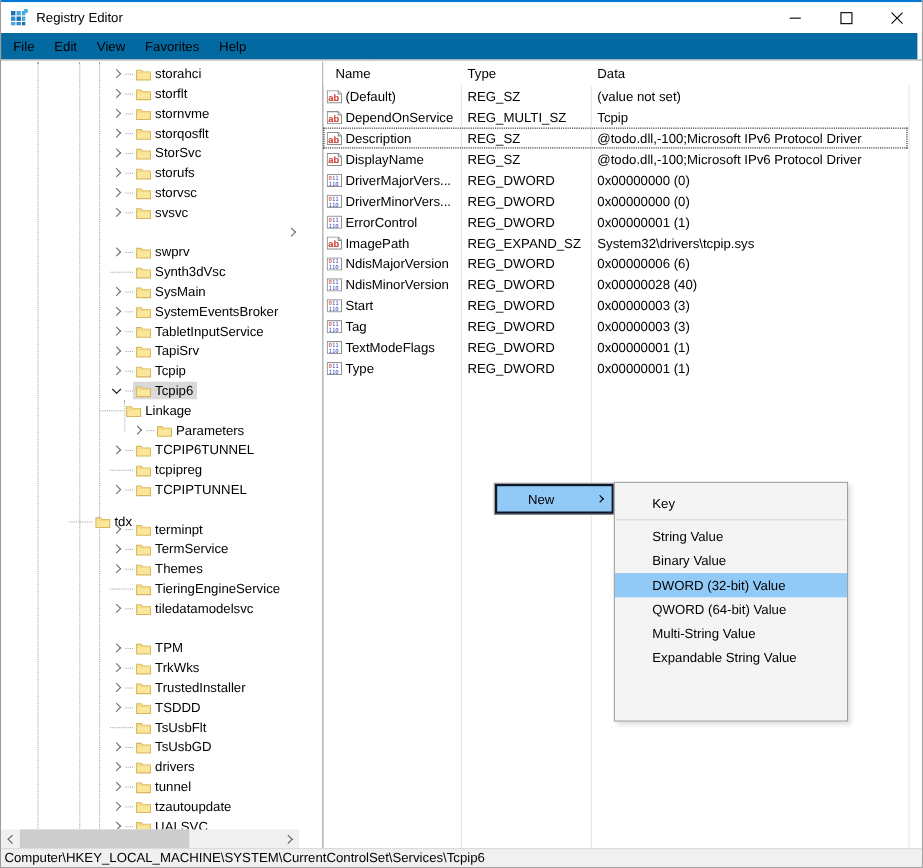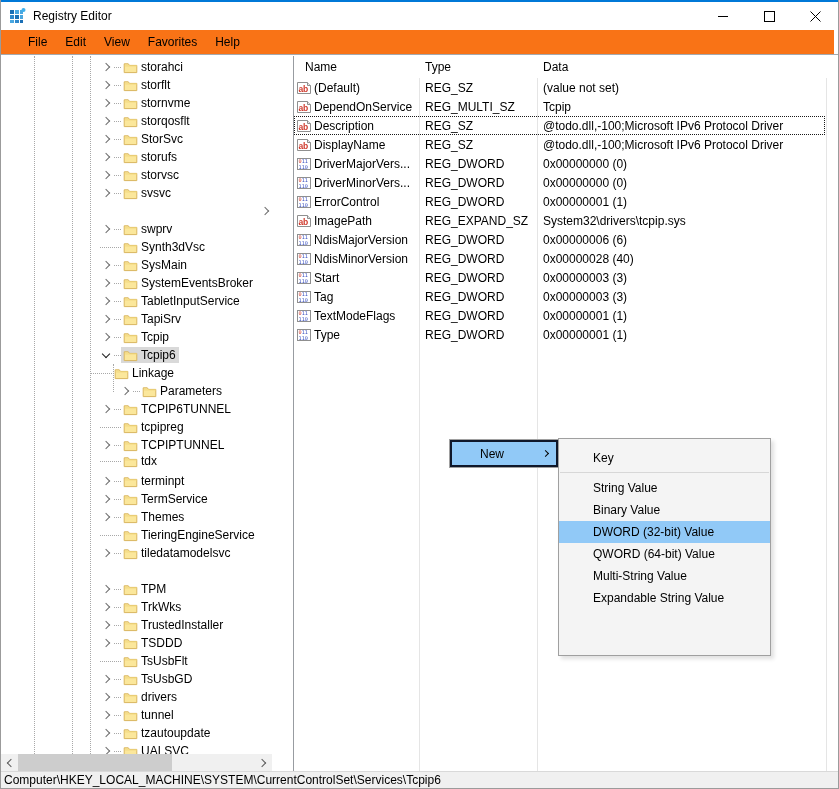--- a/index.html
+++ b/index.html
@@ -8,21 +8,21 @@
   .accent{position:absolute;top:0;left:0;right:0;height:2px;background:#0078d7;}
   
   #titlebar{position:absolute;top:2px;left:0;right:0;height:28px;background:#fff;display:flex;align-items:center;}
   #app-icon{margin-left:8px;}
   #title{margin-left:7px;font-size:12px;}
   .win-controls{position:absolute;right:0;top:0;height:28px;display:flex;}
   .wbtn{width:46px;height:28px;display:flex;align-items:center;justify-content:center;}
   .g-min{width:10px;height:1px;background:#000;display:block;}
   .g-max{width:9px;height:9px;border:1px solid #000;display:block;}
   
-  #menubar{position:absolute;top:30px;left:0;right:4px;height:24px;background:#f97316;display:flex;align-items:center;padding-left:18px;}
+  #menubar{position:absolute;top:30px;left:0;right:4px;height:24px;background:#0369a1;display:flex;align-items:center;padding-left:2px;}
   .menu-item{padding:3px 9px;}
   
   #main{position:absolute;top:54px;left:0;right:0;bottom:17px;border-top:1px solid #a5a9ae;}
   #tree-pane{position:absolute;left:0;top:1px;width:340px;bottom:0;background:#fff;border-right:1px solid #989ca1;box-sizing:border-box;}
   #tree-content{position:absolute;left:0;top:0;width:271px;height:700px;overflow:hidden;}
   .guide{position:absolute;width:0;border-left:1px dotted #a8a8a8;top:0;height:700px;}
   .tree-row{position:absolute;left:0;width:271px;height:18px;display:flex;align-items:center;}
   .chev-slot{width:14px;height:18px;display:flex;align-items:center;justify-content:center;flex:none;}
   .chev{width:5px;height:5px;border-right:1px solid #6d6d6d;border-bottom:1px solid #6d6d6d;transform:rotate(-45deg);margin-right:2px;}
   .chev.exp{border-color:#1c1c1c;transform:rotate(45deg);margin-top:-3px;}
@@ -388,21 +388,21 @@
             </span>
             <span class="stub" style="width: 7px;"></span>
             <span class="node">
               <svg class="folder" width="15" height="13" viewBox="0 0 15 13">
                 <path d="M1.2 11.6 V2.8 h4.1 l1.2 1.6 h7.3 v7.2 z" fill="#fbe79b" stroke="#d9b65e" stroke-width="1"></path>
                 <path d="M1.8 4.9 h12" stroke="#f1d77e" stroke-width="1" fill="none"></path>
               </svg>
               <span class="tlabel">TCPIPTUNNEL</span>
             </span>
           </div>
-          <div class="tree-row" style="top: 396px; padding-left: 99px;">
+          <div class="tree-row" style="top: 409px; padding-left: 62px;">
             <span class="stub" style="width: 21px;"></span>
             <span class="node">
               <svg class="folder" width="15" height="13" viewBox="0 0 15 13">
                 <path d="M1.2 11.6 V2.8 h4.1 l1.2 1.6 h7.3 v7.2 z" fill="#fbe79b" stroke="#d9b65e" stroke-width="1"></path>
                 <path d="M1.8 4.9 h12" stroke="#f1d77e" stroke-width="1" fill="none"></path>
               </svg>
               <span class="tlabel">tdx</span>
             </span>
           </div>
           <div class="tree-row" style="top: 416px; padding-left: 99px;">

